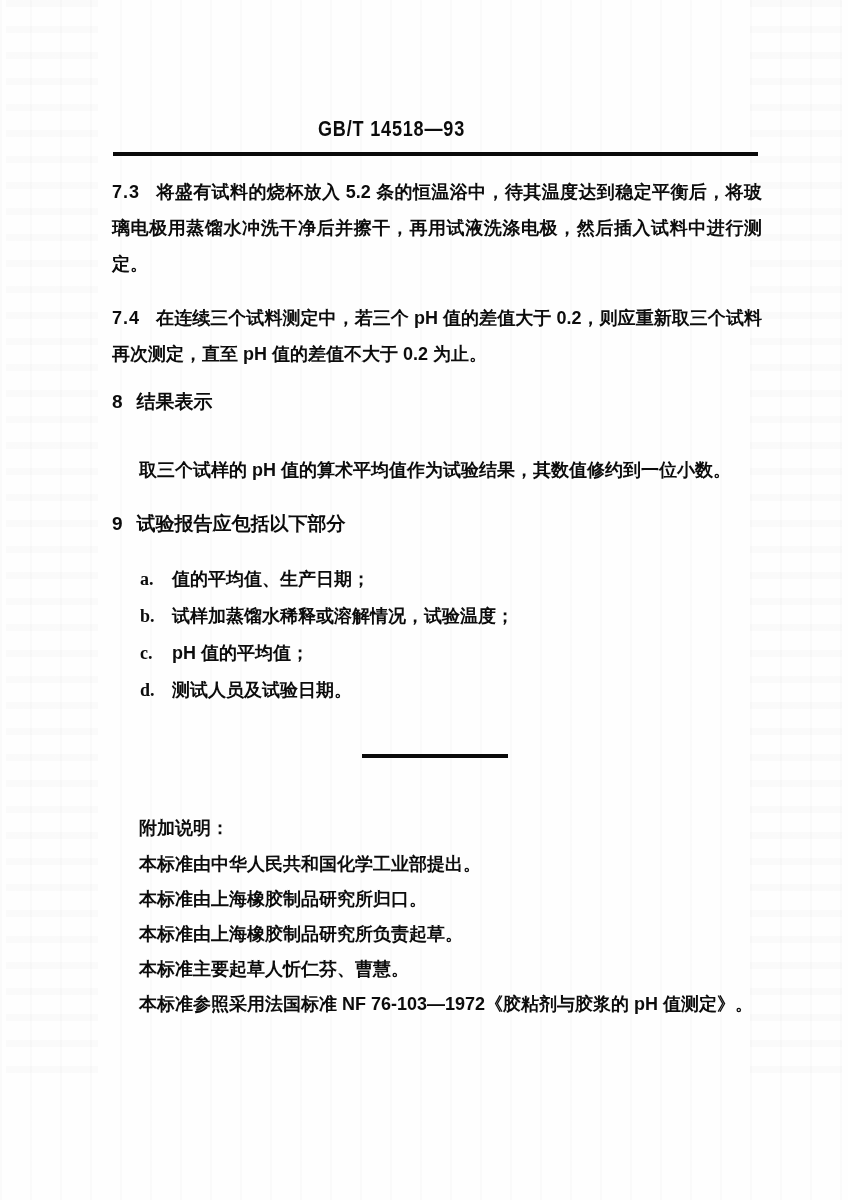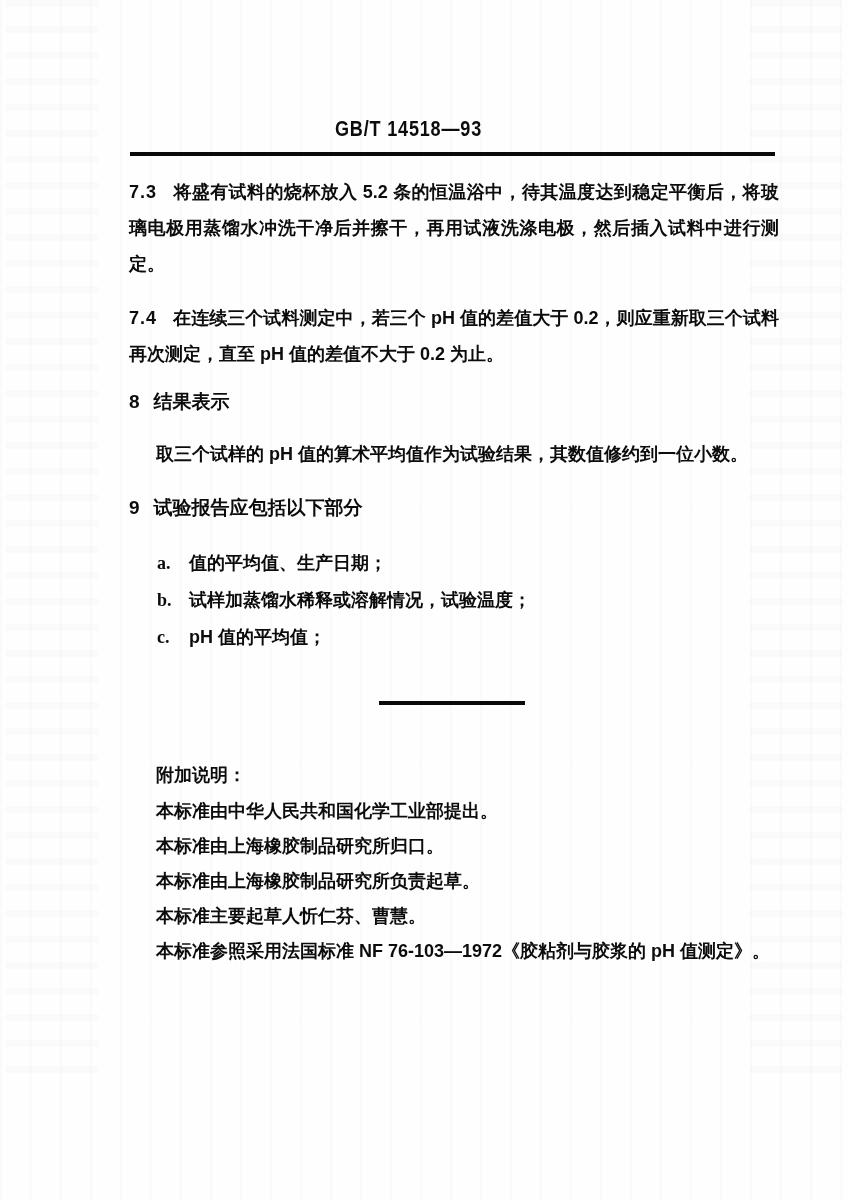--- a/index.html
+++ b/index.html
@@ -19,21 +19,21 @@
   }
   
   .scan-edge{
     position:absolute;top:0;height:1080px;width:92px;
     background:repeating-linear-gradient(180deg, rgba(0,0,0,0.030) 0 7px, transparent 7px 26px);
     opacity:.5;
   }
   .scan-edge.left{left:6px;}
   .scan-edge.right{right:6px;}
   .content{
-    position:absolute;left:129px;top:0;width:650px;
+    position:absolute;left:112px;top:0;width:650px;
   }
   .std-number{
     margin:116px 0 0 206px;
     font-size:22px;font-weight:bold;letter-spacing:1px;
     transform:scaleX(0.82);transform-origin:left center;
     white-space:nowrap;
   }
   .header-rule{
     margin-top:10px;margin-left:1px;
     width:645px;height:4px;background:#0a0a0a;
@@ -43,21 +43,21 @@
     text-align:justify;
   }
   .clause + .clause{margin-top:14px;}
   .clause .num{margin-right:16px;letter-spacing:1px;}
   .sec-heading{
     margin-top:14px;
     font-size:19px;font-weight:bold;line-height:24px;
   }
   .sec-heading .num{margin-right:14px;}
   .sec8-body{
-    margin-top:28px;
+    margin-top:44px;
     font-size:18px;font-weight:bold;line-height:24px;
     text-indent:27px;
   }
   .sec-heading.h9{margin-top:30px;}
   .report-list{margin-top:32px;}
   .report-item{
     margin-left:28px;margin-bottom:15px;
     font-size:18px;font-weight:bold;line-height:22px;
   }
   .report-item .label{
@@ -98,20 +98,21 @@
     <div class="sec-heading"><span class="num">8</span><span>结果表示</span></div>
 
     <p class="sec8-body">取三个试样的 pH 值的算术平均值作为试验结果，其数值修约到一位小数。</p>
 
     <div class="sec-heading h9"><span class="num">9</span><span>试验报告应包括以下部分</span></div>
 
     <div class="report-list">
       <div class="report-item"><span class="label">a.</span><span>值的平均值、生产日期；</span></div>
       <div class="report-item"><span class="label">b.</span><span>试样加蒸馏水稀释或溶解情况，试验温度；</span></div>
       <div class="report-item"><span class="label">c.</span><span>pH 值的平均值；</span></div>
+      <div class="report-item"><span class="label">d.</span><span>测试人员及试验日期。</span></div>
     </div>
 
     <div class="section-divider"></div>
 
     <div class="notes-heading">附加说明：</div>
 
     <div class="note-line">本标准由中华人民共和国化学工业部提出。</div>
     <div class="note-line">本标准由上海橡胶制品研究所归口。</div>
     <div class="note-line">本标准由上海橡胶制品研究所负责起草。</div>
     <div class="note-line">本标准主要起草人忻仁芬、曹慧。</div>

